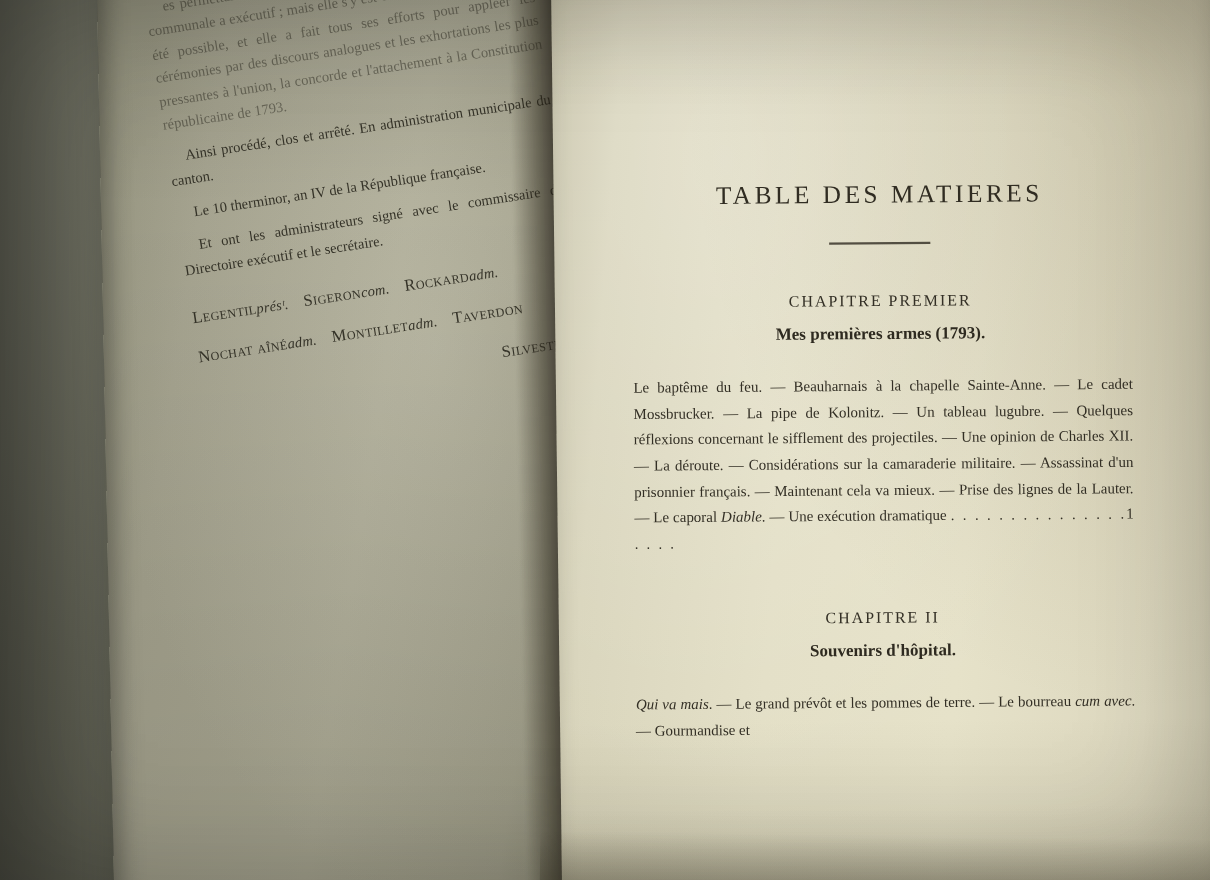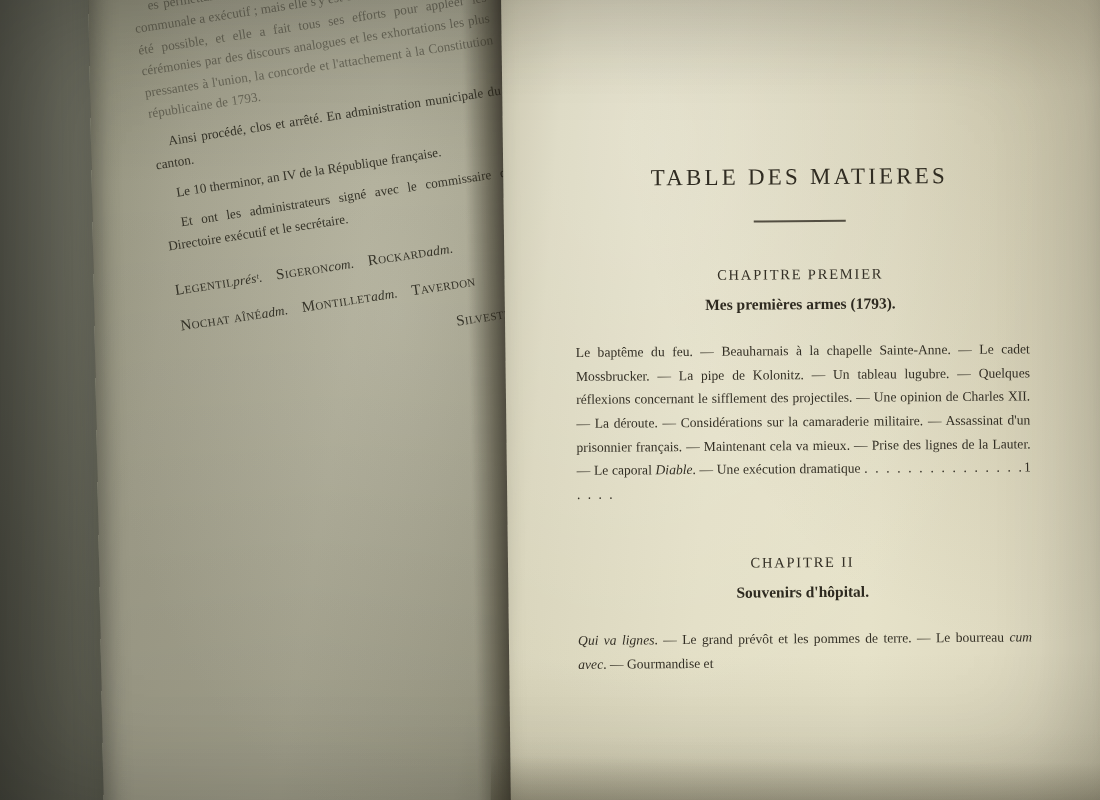--- a/index.html
+++ b/index.html
@@ -237,21 +237,21 @@
           <span>Le baptême du feu. — Beauharnais à la chapelle Sainte-Anne. — Le cadet Mossbrucker. — La pipe de Kolonitz. — Un tableau lugubre. — Quelques réflexions concernant le sifflement des projectiles. — Une opinion de Charles XII. — La déroute. — Considérations sur la camaraderie militaire. — Assassinat d'un prisonnier français. — Maintenant cela va mieux. — Prise des lignes de la Lauter. — Le caporal </span><span class="it">Diable</span><span>. — Une exécution dramatique</span>
           <span class="pnum">1</span>
           <span class="dots">. . . . . . . . . . . . . . . . . . .</span>
         </div>
       </div>
 
       <div class="chap-block second">
         <div class="chap-head">Chapitre II</div>
         <div class="chap-sub">Souvenirs d'hôpital.</div>
         <div class="chap-body">
-          <span class="it">Qui va lignes</span><span>. — Le grand prévôt et les pommes de terre. — Le bourreau </span><span class="it">cum avec</span><span>. — Gourmandise et</span>
+          <span class="it">Qui va mais</span><span>. — Le grand prévôt et les pommes de terre. — Le bourreau </span><span class="it">cum avec</span><span>. — Gourmandise et</span>
         </div>
       </div>
     </div>
 
     <div class="blur-bottom"></div>
     <div class="edge-bottom"></div>
   </div>
 
   <div class="softfocus"></div>
 </div>

